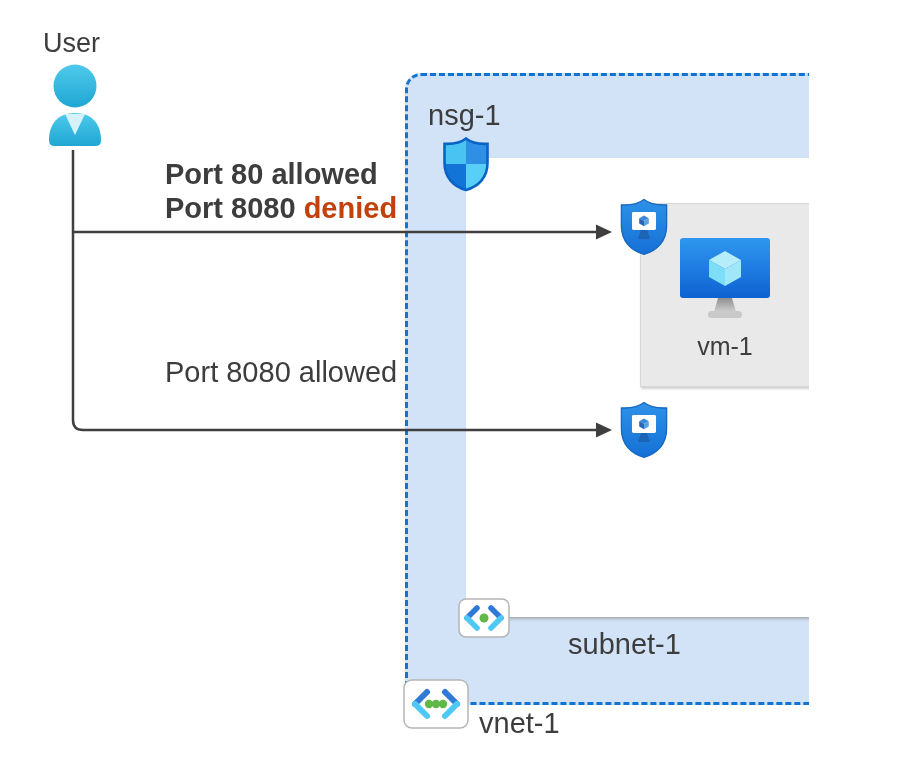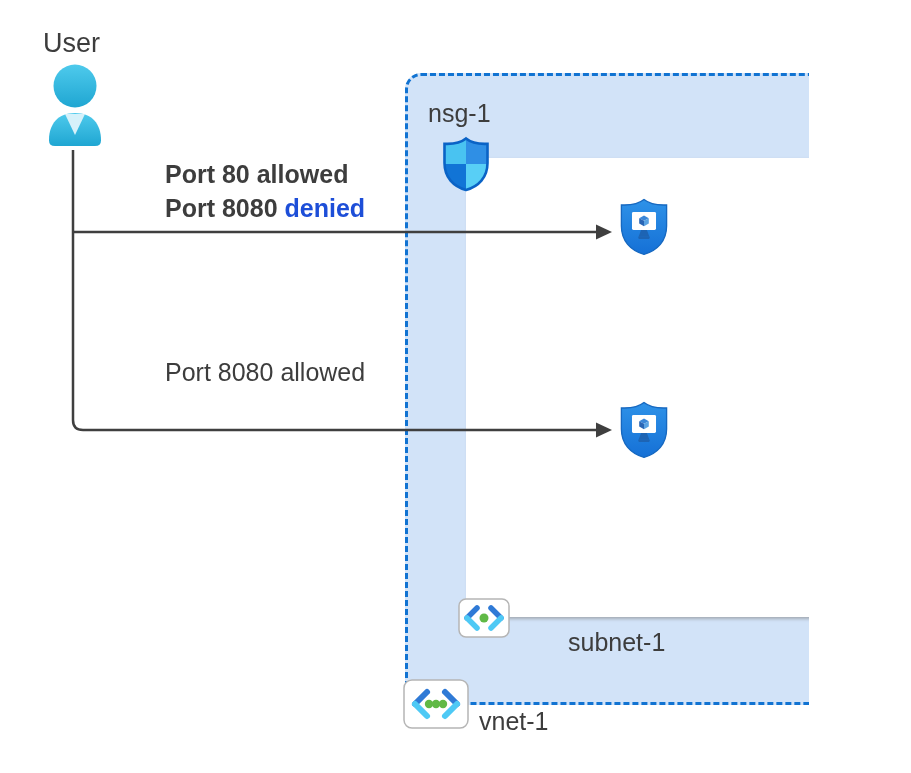--- a/index.html
+++ b/index.html
@@ -1,28 +1,28 @@
 <!DOCTYPE html>
 <html><head>
 <meta charset="utf-8">
 <style>
   html,body{margin:0;padding:0;background:#ffffff;}
   .canvas{
     position:relative;width:809px;height:773px;background:#ffffff;overflow:hidden;
     font-family:"Liberation Sans", sans-serif;color:#3d3d3d;
   }
   .abs{position:absolute;}
-  .lbl{font-size:25px;color:#3d3d3d;white-space:nowrap;}
+  .lbl{font-size:29px;color:#3d3d3d;white-space:nowrap;}
   .user-label{left:43px;top:28px;font-size:27px;}
   .user-icon{left:45px;top:64px;z-index:6;}
   .connectors{left:0;top:0;z-index:5;pointer-events:none;}
   .rule{z-index:6;line-height:34px;}
   .rule-1{left:165px;top:157px;font-weight:bold;}
   .rule-2{left:165px;top:355px;}
-  .denied{color:#1d4ed8;}
+  .denied{color:#c2410c;}
   .vnet-box{
     left:405px;top:73px;width:459px;height:626px;
     background:#d2e3f8;border:3px dashed #1173d2;border-radius:16px;z-index:1;
   }
   .subnet-box{
     left:466px;top:158px;width:370px;height:459px;background:#ffffff;
     box-shadow:2px 2px 3px rgba(125,125,125,0.55);z-index:2;
   }
   .nsg-label{left:428px;top:99px;z-index:3;}
   .nsg-icon{left:442px;top:136px;z-index:4;}
@@ -130,20 +130,31 @@
   <svg class="abs asg-icon-2" width="50" height="60" viewBox="0 0 52 62">
     <path d="M26 2.5 C30.8 6.4 38.2 8.5 49.5 8 L49.5 30 C49.5 45.5 40 55.5 26 59.5 C12 55.5 2.5 45.5 2.5 30 L2.5 8 C13.8 8.5 21.2 6.4 26 2.5 Z" fill="url(#gradAsg)" stroke="#1668c0" stroke-width="1.4"></path>
     <rect x="13.5" y="15.5" width="25" height="18.5" rx="1.5" fill="#ffffff"></rect>
     <polygon points="26,19 31,21.8 26,24.6 21,21.8" fill="#3b87d8"></polygon>
     <polygon points="21,21.8 26,24.6 26,30.2 21,27.4" fill="#2a66b5"></polygon>
     <polygon points="31,21.8 31,27.4 26,30.2 26,24.6" fill="#5aa3e3"></polygon>
     <polygon points="23,34 29,34 31.5,41 20.5,41" fill="#1d64b4"></polygon>
     <rect x="20" y="40.7" width="12" height="2.8" rx="1.2" fill="#1d64b4"></rect>
   </svg>
 
+  <div class="abs vm-card vm-card-1">
+    <svg width="92" height="84" viewBox="0 0 92 84">
+      <rect x="1" y="1" width="90" height="60" rx="3" fill="url(#gradMon)"></rect>
+      <polygon points="46,14 62,23 46,32 30,23" fill="#b5edfb"></polygon>
+      <polygon points="30,23 46,32 46,49 30,40" fill="#7fdef7"></polygon>
+      <polygon points="62,23 62,40 46,49 46,32" fill="#a0e7f9"></polygon>
+      <polygon points="39,61 53,61 57,75 35,75" fill="url(#gradStand)"></polygon>
+      <rect x="29" y="74" width="34" height="7" rx="3.5" fill="#c9c9c9"></rect>
+    </svg>
+    <div class="vm-name">vm-1</div>
+  </div>
 
   <svg class="abs subnet-icon" width="52" height="40" viewBox="0 0 52 40">
     <rect x="1" y="1" width="50" height="38" rx="7" fill="#ffffff" stroke="#b5b5b5" stroke-width="1.5"></rect>
     <line x1="19" y1="10" x2="9" y2="20" stroke="#2f7ad6" stroke-width="5.5" stroke-linecap="round"></line>
     <line x1="9" y1="20" x2="19" y2="30" stroke="#4ec9f5" stroke-width="5.5" stroke-linecap="round"></line>
     <line x1="33" y1="10" x2="43" y2="20" stroke="#2f7ad6" stroke-width="5.5" stroke-linecap="round"></line>
     <line x1="43" y1="20" x2="33" y2="30" stroke="#4ec9f5" stroke-width="5.5" stroke-linecap="round"></line>
     <circle cx="26" cy="20" r="4.5" fill="#60b946"></circle>
   </svg>
   <div class="abs lbl subnet-label">subnet-1</div>

